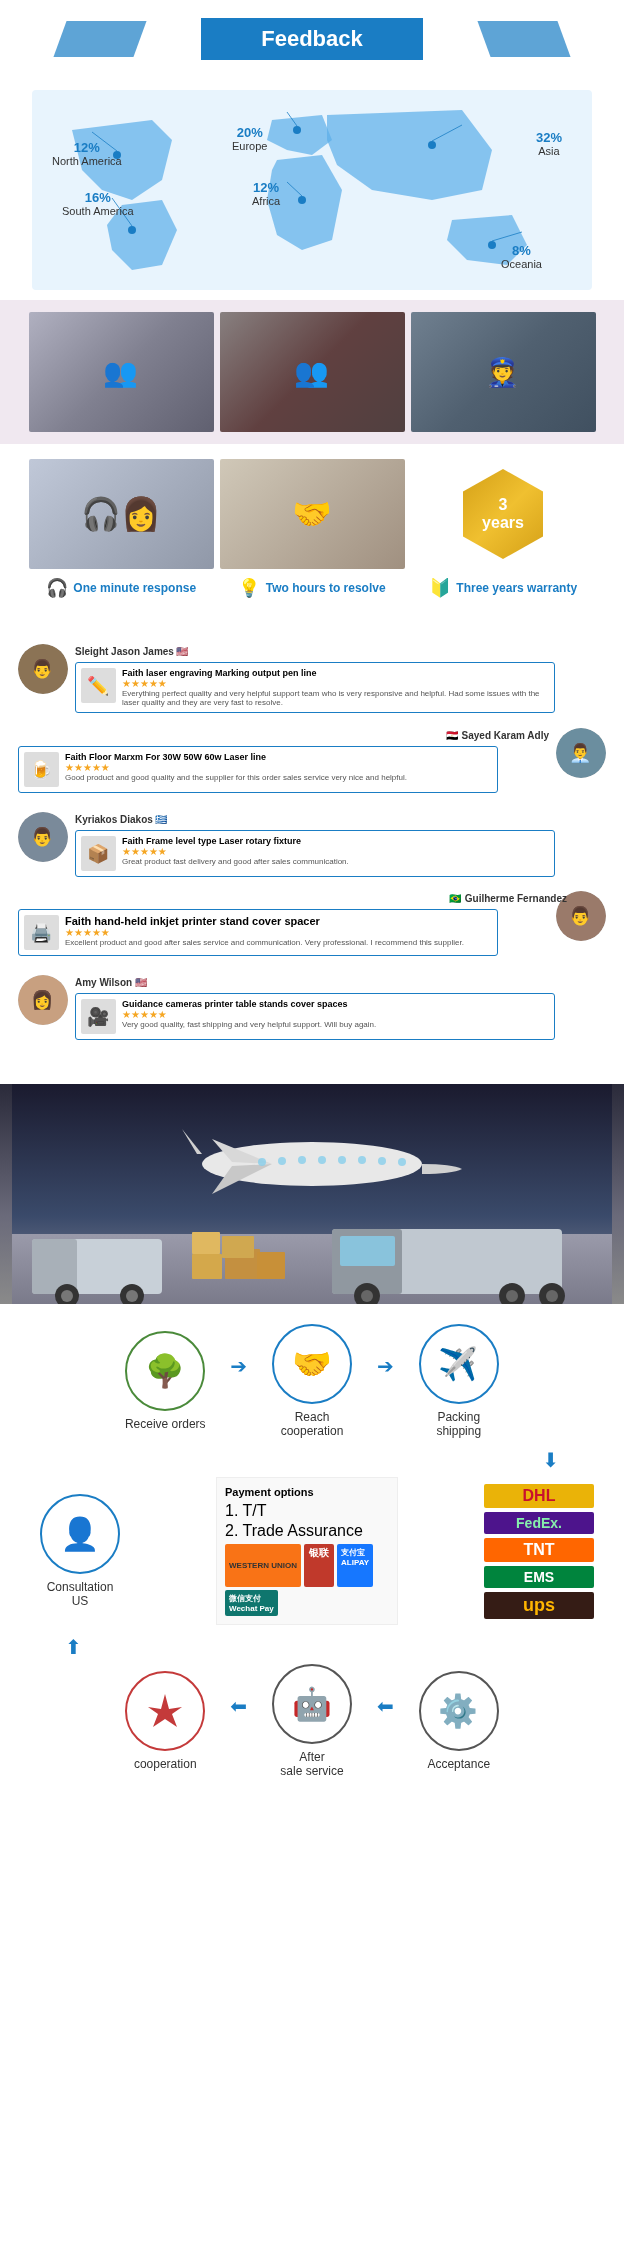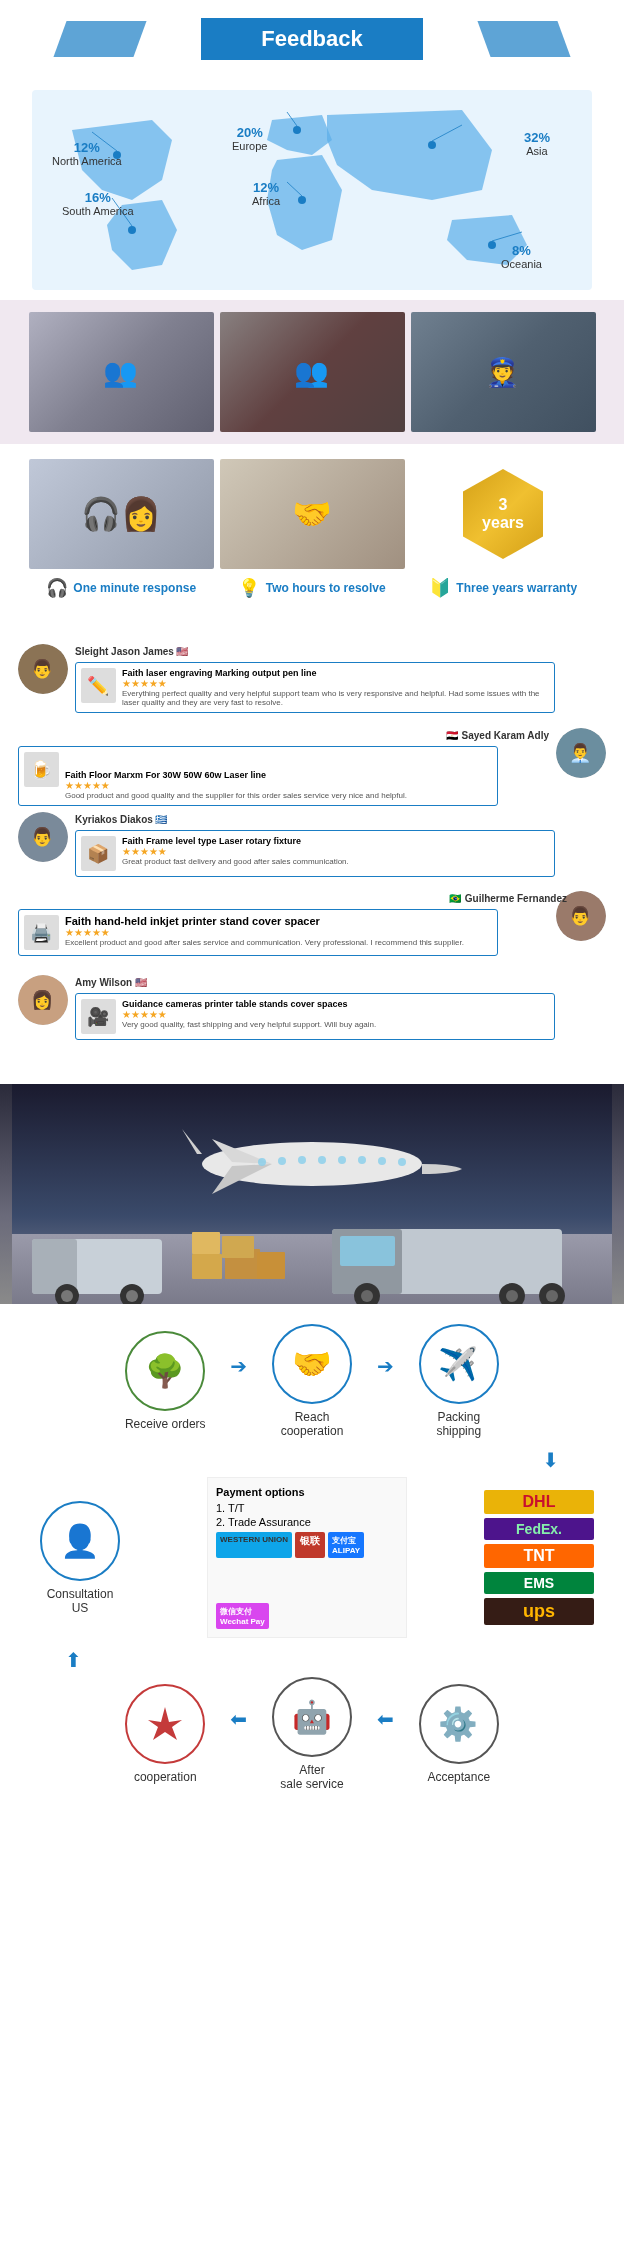--- a/index.html
+++ b/index.html
@@ -63,21 +63,21 @@
     .map-label .pct {
       font-weight: bold;
       color: #1a7dc4;
       font-size: 13px;
       display: block;
     }
     .label-north-america { top: 50px; left: 20px; }
     .label-south-america { top: 100px; left: 30px; }
     .label-europe { top: 35px; left: 200px; }
     .label-africa { top: 90px; left: 220px; }
-    .label-asia { top: 40px; right: 42px; }
+    .label-asia { top: 40px; right: 30px; }
     .label-oceania { bottom: 20px; right: 50px; }
 
     .user-distribution-label {
       text-align: center;
       font-size: 13px;
       color: #555;
       margin: 8px 0 15px;
     }
 
     
@@ -275,34 +275,34 @@
       padding: 0 20px;
       margin-bottom: 10px;
     }
     .consultation-item {
       display: flex;
       flex-direction: column;
       align-items: center;
       width: 100px;
     }
     .payment-box {
-      width: 200px;
+      width: 182px;
       background: #f9f9f9;
       border: 1px solid #eee;
       border-radius: 0;
       padding: 8px;
       font-size: 10px;
     }
     .payment-title {
       font-weight: bold;
       font-size: 11px;
       margin-bottom: 4px;
     }
     .payment-option {
-      font-size: 11px;
+      font-size: 16px;
       margin: 2px 0;
     }
     .payment-logos {
       display: flex;
       flex-wrap: wrap;
       gap: 3px;
       margin-top: 4px;
     }
     .pay-logo {
       padding: 2px 5px;
@@ -476,21 +476,21 @@
     <div class="reviewer-avatar" style="right:8px; top:0;">
       <div class="avatar-circle" style="background:#6B8E9F;">👨‍💼</div>
     </div>
     <div class="reviewer-name" style="right:65px; top:2px; text-align:right;">
       <span>🇪🇬</span>
       <span>Sayed Karam Adly</span>
     </div>
     <div style="position:absolute; left:8px; top:18px; width:480px; border:1.5px solid #1a7dc4; border-radius:3px; padding:5px; background:#fff;">
       <div class="review-row">
         <div class="review-product-img">🍺</div>
-        <div style="flex:1;margin-top:18px;">
+        <div style="flex:1;">
           <div style="font-weight:bold; font-size:9px;">Faith Floor Marxm For 30W 50W 60w Laser line</div>
           <div style="color:#f5a623; font-size:10px;">★★★★★</div>
           <div style="font-size:8px; color:#555;">Good product and good quality and the supplier for this order sales service very nice and helpful.</div>
         </div>
       </div>
     </div>
   </div>
 
   <div style="position:relative; height:75px; margin-bottom:4px;">
     <div class="reviewer-avatar" style="left:8px; top:0;">
@@ -640,25 +640,25 @@
     <div class="consultation-item">
       <div class="process-icon-circle" style="border-color:#1a7dc4;">👤</div>
       <div class="process-label">Consultation<br>US</div>
     </div>
 
     <div class="payment-box">
       <div class="payment-title">Payment options</div>
       <div class="payment-option">1. T/T</div>
       <div class="payment-option">2. Trade Assurance</div>
       <div class="payment-logos">
-        <span class="pay-logo" style="background:#0ea5e9; color:#333; font-size:8px; white-space:pre-line; padding:3px 4px;">WESTERN UNION</span>
+        <span class="pay-logo" style="background:#f97316; color:#333; font-size:8px; white-space:pre-line; padding:17px 4px;">WESTERN UNION</span>
         <span class="pay-logo" style="background:#c0392b;">银联</span>
         <span class="pay-logo" style="background:#1677ff; white-space:pre-line; font-size:8px; padding:3px 4px;">支付宝
 ALIPAY</span>
-        <span class="pay-logo" style="background:#d946ef; white-space:pre-line; font-size:8px; padding:3px 4px;margin-top:42px;">微信支付
+        <span class="pay-logo" style="background:#0f766e; white-space:pre-line; font-size:8px; padding:3px 4px;">微信支付
 Wechat Pay</span>
       </div>
     </div>
 
     <div class="shipping-logos-col">
       <div class="shipping-logo" style="background:#eab308; color:#c8102e; font-weight:900; font-size:16px;">DHL</div>
       <div class="shipping-logo" style="background:#4d148c; color:#86efac; font-weight:900; font-size:14px;">FedEx.</div>
       <div class="shipping-logo" style="background:#ff6600; color:#fff; font-weight:900; font-size:16px;">TNT</div>
       <div class="shipping-logo" style="background:#00843d; color:#fff; font-weight:900; font-size:14px;">EMS</div>
       <div class="shipping-logo" style="background:#351c15; color:#ffb500; font-weight:900; font-size:18px;">ups</div>

